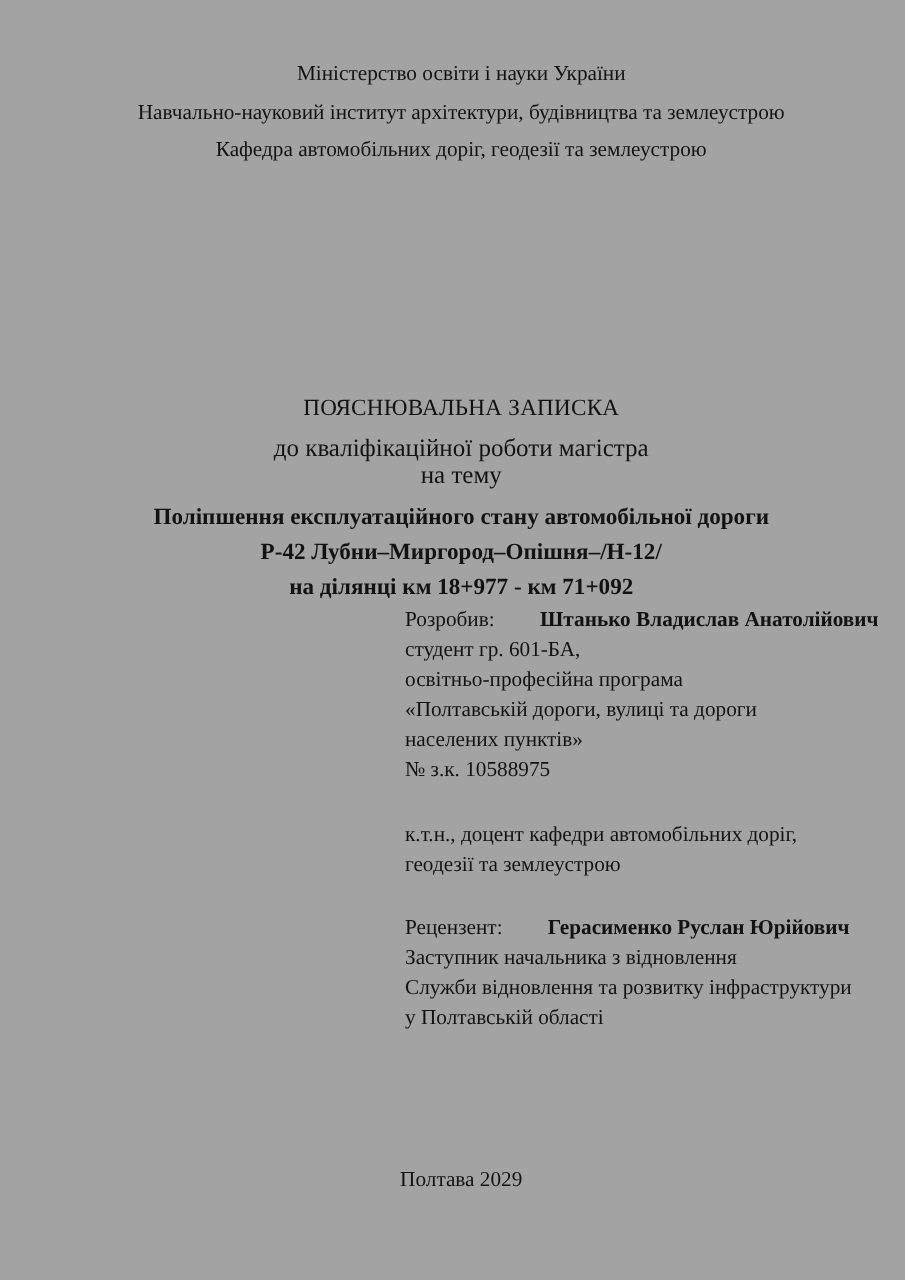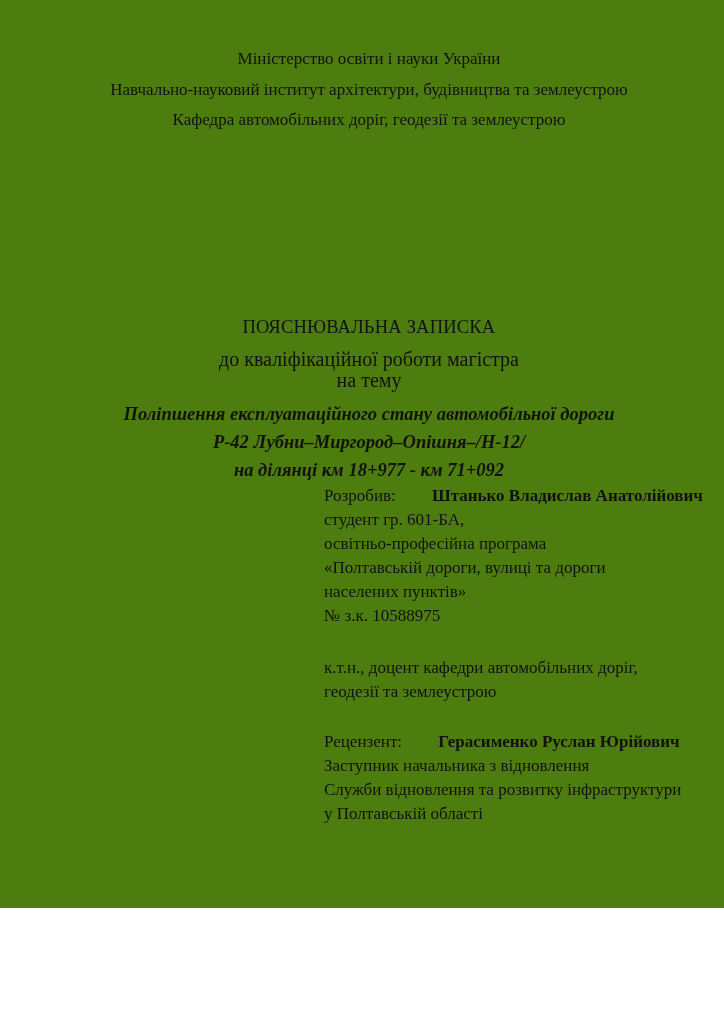--- a/index.html
+++ b/index.html
@@ -3,22 +3,22 @@
 <meta charset="utf-8">
 <style>
   html, body {
     margin: 0;
     padding: 0;
     background: #ffffff;
   }
   .page {
     position: relative;
     width: 724px;
-    height: 908px;
-    background: #4d7c0f;
+    height: 1024px;
+    background: #a3a3a3;
     color: #121212;
     font-family: "Liberation Serif", "DejaVu Serif", serif;
     overflow: hidden;
     box-sizing: border-box;
   }
   
   .centered-col {
     text-align: center;
     padding-left: 14px;
   }
@@ -41,21 +41,20 @@
   .subtitle-group {
     margin-top: 9px;
   }
   .subtitle-line {
     font-size: 20px;
     line-height: 21px;
     font-weight: normal;
   }
   .topic-group {
     margin-top: 9px;
-    font-style: italic;
   }
   .topic-line {
     font-size: 18.5px;
     line-height: 28px;
     font-weight: bold;
   }
   .credits {
     margin-top: 0;
     margin-left: 324px;
     font-size: 17px;

